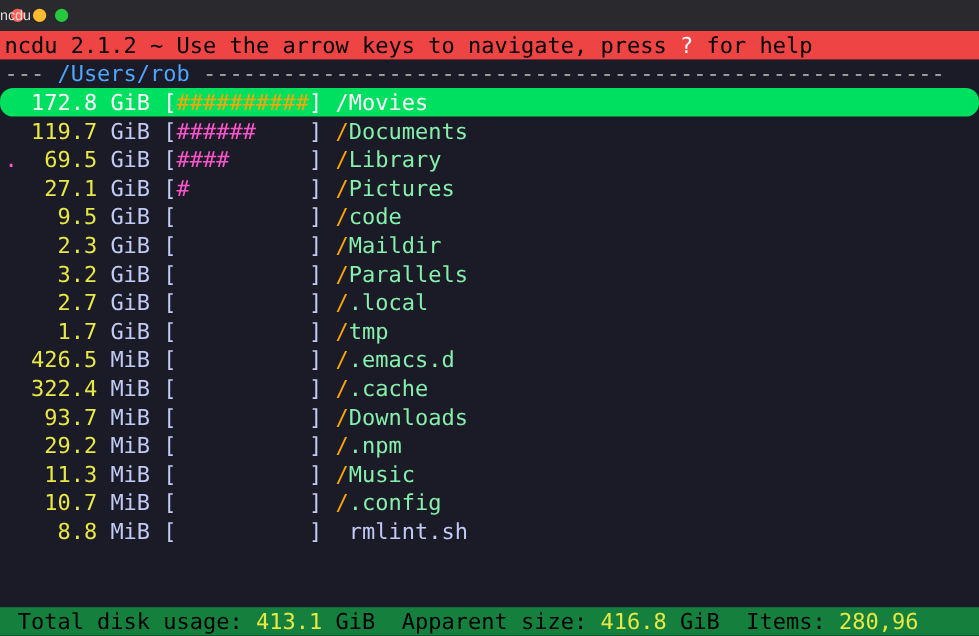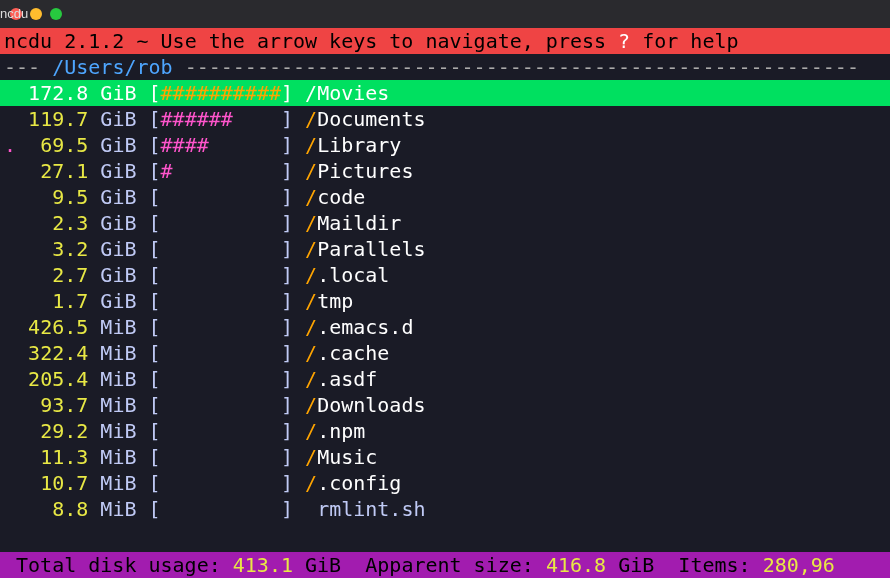--- a/index.html
+++ b/index.html
@@ -60,42 +60,43 @@
   }
   .path-line .path { color: #4ea6ff; text-align: right; }
   .rows {
     flex: 1;
     overflow: hidden;
   }
   .row {
     white-space: pre;
     padding: 0 4px;
     display: block;
+    border-radius: 12px;
   }
   .row.selected {
     background: #00e060;
     color: #fff;
   }
   .row .size { color: #e8e845; }
   .row .unit { color: #c0caf5; }
   .row .bracket { color: #c0caf5; }
   .row .bar { color: #ff55cc; }
   .row .slash { color: #ffa500; }
-  .row .name { color: #ffffff; }
+  .row .name { color: #86efac; }
   .row .name-file { color: #c0caf5; }
   .row .marker { color: #ff55cc; }
   .row.selected .size,
   .row.selected .unit,
   .row.selected .bracket,
   .row.selected .slash,
   .row.selected .name,
   .row.selected .name-file { color: #fff; }
   .row.selected .bar { color: #ffa500; }
   .footer {
-    background: #a21caf;
+    background: #15803d;
     color: #000;
     white-space: pre;
     padding: 0 4px;
   }
   .footer .val { color: #e8e845; }
 </style>
 </head>
 <body>
 
 <div class="window">
@@ -118,21 +119,20 @@
       <div class="row"><span class="marker"> </span><span class="size"> 119.7</span> <span class="unit">GiB</span> <span class="bracket">[</span><span class="bar">######    </span><span class="bracket">]</span> <span class="slash">/</span><span class="name">Documents</span></div>
       <div class="row"><span class="marker">.</span><span class="size">  69.5</span> <span class="unit">GiB</span> <span class="bracket">[</span><span class="bar">####      </span><span class="bracket">]</span> <span class="slash">/</span><span class="name">Library</span></div>
       <div class="row"><span class="marker"> </span><span class="size">  27.1</span> <span class="unit">GiB</span> <span class="bracket">[</span><span class="bar">#         </span><span class="bracket">]</span> <span class="slash">/</span><span class="name">Pictures</span></div>
       <div class="row"><span class="marker"> </span><span class="size">   9.5</span> <span class="unit">GiB</span> <span class="bracket">[</span><span class="bar">          </span><span class="bracket">]</span> <span class="slash">/</span><span class="name">code</span></div>
       <div class="row"><span class="marker"> </span><span class="size">   2.3</span> <span class="unit">GiB</span> <span class="bracket">[</span><span class="bar">          </span><span class="bracket">]</span> <span class="slash">/</span><span class="name">Maildir</span></div>
       <div class="row"><span class="marker"> </span><span class="size">   3.2</span> <span class="unit">GiB</span> <span class="bracket">[</span><span class="bar">          </span><span class="bracket">]</span> <span class="slash">/</span><span class="name">Parallels</span></div>
       <div class="row"><span class="marker"> </span><span class="size">   2.7</span> <span class="unit">GiB</span> <span class="bracket">[</span><span class="bar">          </span><span class="bracket">]</span> <span class="slash">/</span><span class="name">.local</span></div>
       <div class="row"><span class="marker"> </span><span class="size">   1.7</span> <span class="unit">GiB</span> <span class="bracket">[</span><span class="bar">          </span><span class="bracket">]</span> <span class="slash">/</span><span class="name">tmp</span></div>
       <div class="row"><span class="marker"> </span><span class="size"> 426.5</span> <span class="unit">MiB</span> <span class="bracket">[</span><span class="bar">          </span><span class="bracket">]</span> <span class="slash">/</span><span class="name">.emacs.d</span></div>
       <div class="row"><span class="marker"> </span><span class="size"> 322.4</span> <span class="unit">MiB</span> <span class="bracket">[</span><span class="bar">          </span><span class="bracket">]</span> <span class="slash">/</span><span class="name">.cache</span></div>
-      <div class="row"><span class="marker"> </span><span class="size"> 205.4</span> <span class="unit">MiB</span> <span class="bracket">[</span><span class="bar">          </span><span class="bracket">]</span> <span class="slash">/</span><span class="name">.asdf</span></div>
       <div class="row"><span class="marker"> </span><span class="size">  93.7</span> <span class="unit">MiB</span> <span class="bracket">[</span><span class="bar">          </span><span class="bracket">]</span> <span class="slash">/</span><span class="name">Downloads</span></div>
       <div class="row"><span class="marker"> </span><span class="size">  29.2</span> <span class="unit">MiB</span> <span class="bracket">[</span><span class="bar">          </span><span class="bracket">]</span> <span class="slash">/</span><span class="name">.npm</span></div>
       <div class="row"><span class="marker"> </span><span class="size">  11.3</span> <span class="unit">MiB</span> <span class="bracket">[</span><span class="bar">          </span><span class="bracket">]</span> <span class="slash">/</span><span class="name">Music</span></div>
       <div class="row"><span class="marker"> </span><span class="size">  10.7</span> <span class="unit">MiB</span> <span class="bracket">[</span><span class="bar">          </span><span class="bracket">]</span> <span class="slash">/</span><span class="name">.config</span></div>
       <div class="row"><span class="marker"> </span><span class="size">   8.8</span> <span class="unit">MiB</span> <span class="bracket">[</span><span class="bar">          </span><span class="bracket">]</span>  <span class="name-file">rmlint.sh</span></div>
     </div>
 
   <div class="footer"><span> Total disk usage: </span><span class="val">413.1</span><span> GiB</span><span>  Apparent size: </span><span class="val">416.8</span><span> GiB</span><span>  Items: </span><span class="val">280,96</span></div>
 
 </div>

